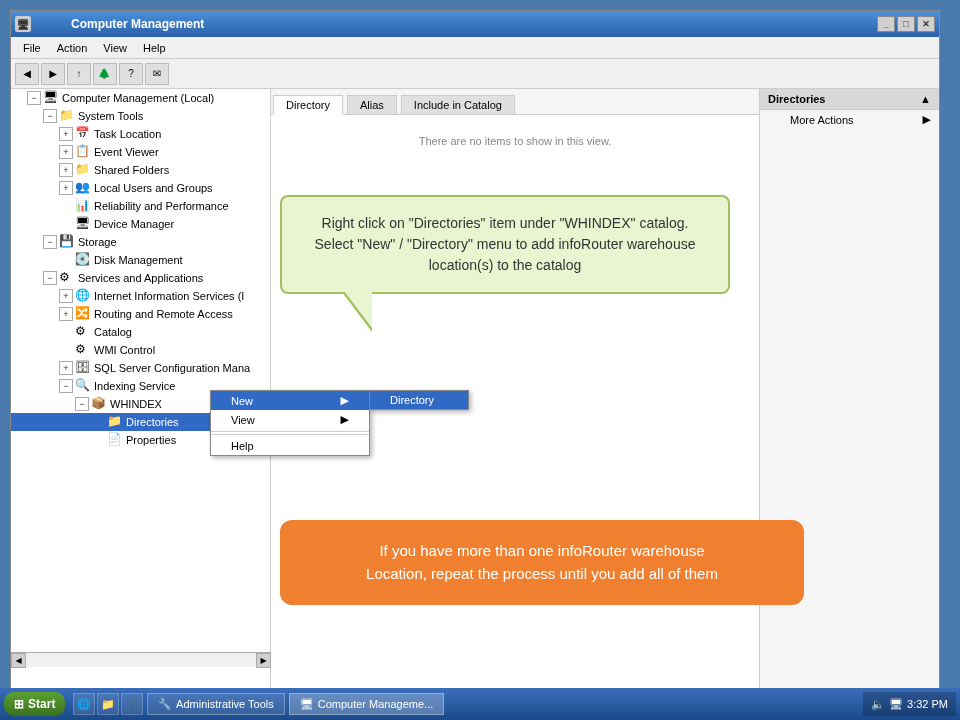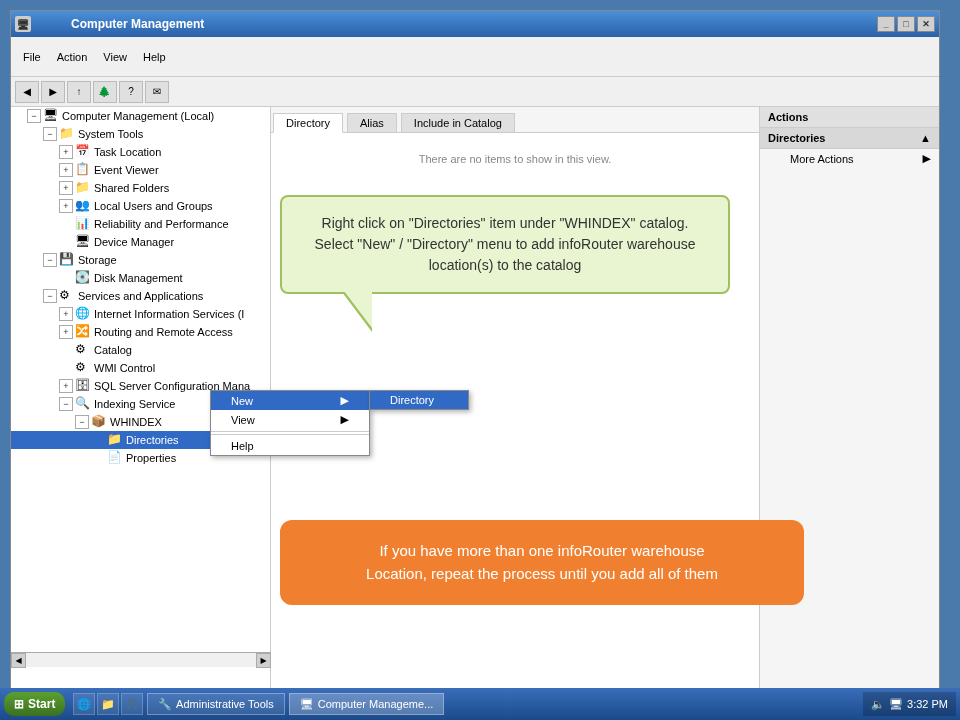--- a/index.html
+++ b/index.html
@@ -62,21 +62,21 @@
       font-size: 9px;
       cursor: pointer;
       display: flex;
       align-items: center;
       justify-content: center;
       color: #333;
     }
 
     
     .menu-bar {
-      height: 40px;
+      height: 22px;
       background: #f0f0f0;
       border-bottom: 1px solid #ccc;
       display: flex;
       align-items: center;
       padding: 5px 4px;
       flex-shrink: 0;
     }
     .menu-item {
       padding: 2px 8px;
       cursor: pointer;
@@ -665,21 +665,20 @@
         <div class="tab active">Directory</div>
         <div class="tab">Alias</div>
         <div class="tab">Include in Catalog</div>
       </div>
       <div class="tab-content">
         <span>There are no items to show in this view.</span>
       </div>
     </div>
 
     <div class="actions-panel">
-      <div class="actions-header">Actions</div>
       <div class="actions-section-header">
         <span>Directories</span>
         <span>▲</span>
       </div>
       <div class="actions-item">
         <span>More Actions</span>
         <span>▶</span>
       </div>
     </div>
   </div>

